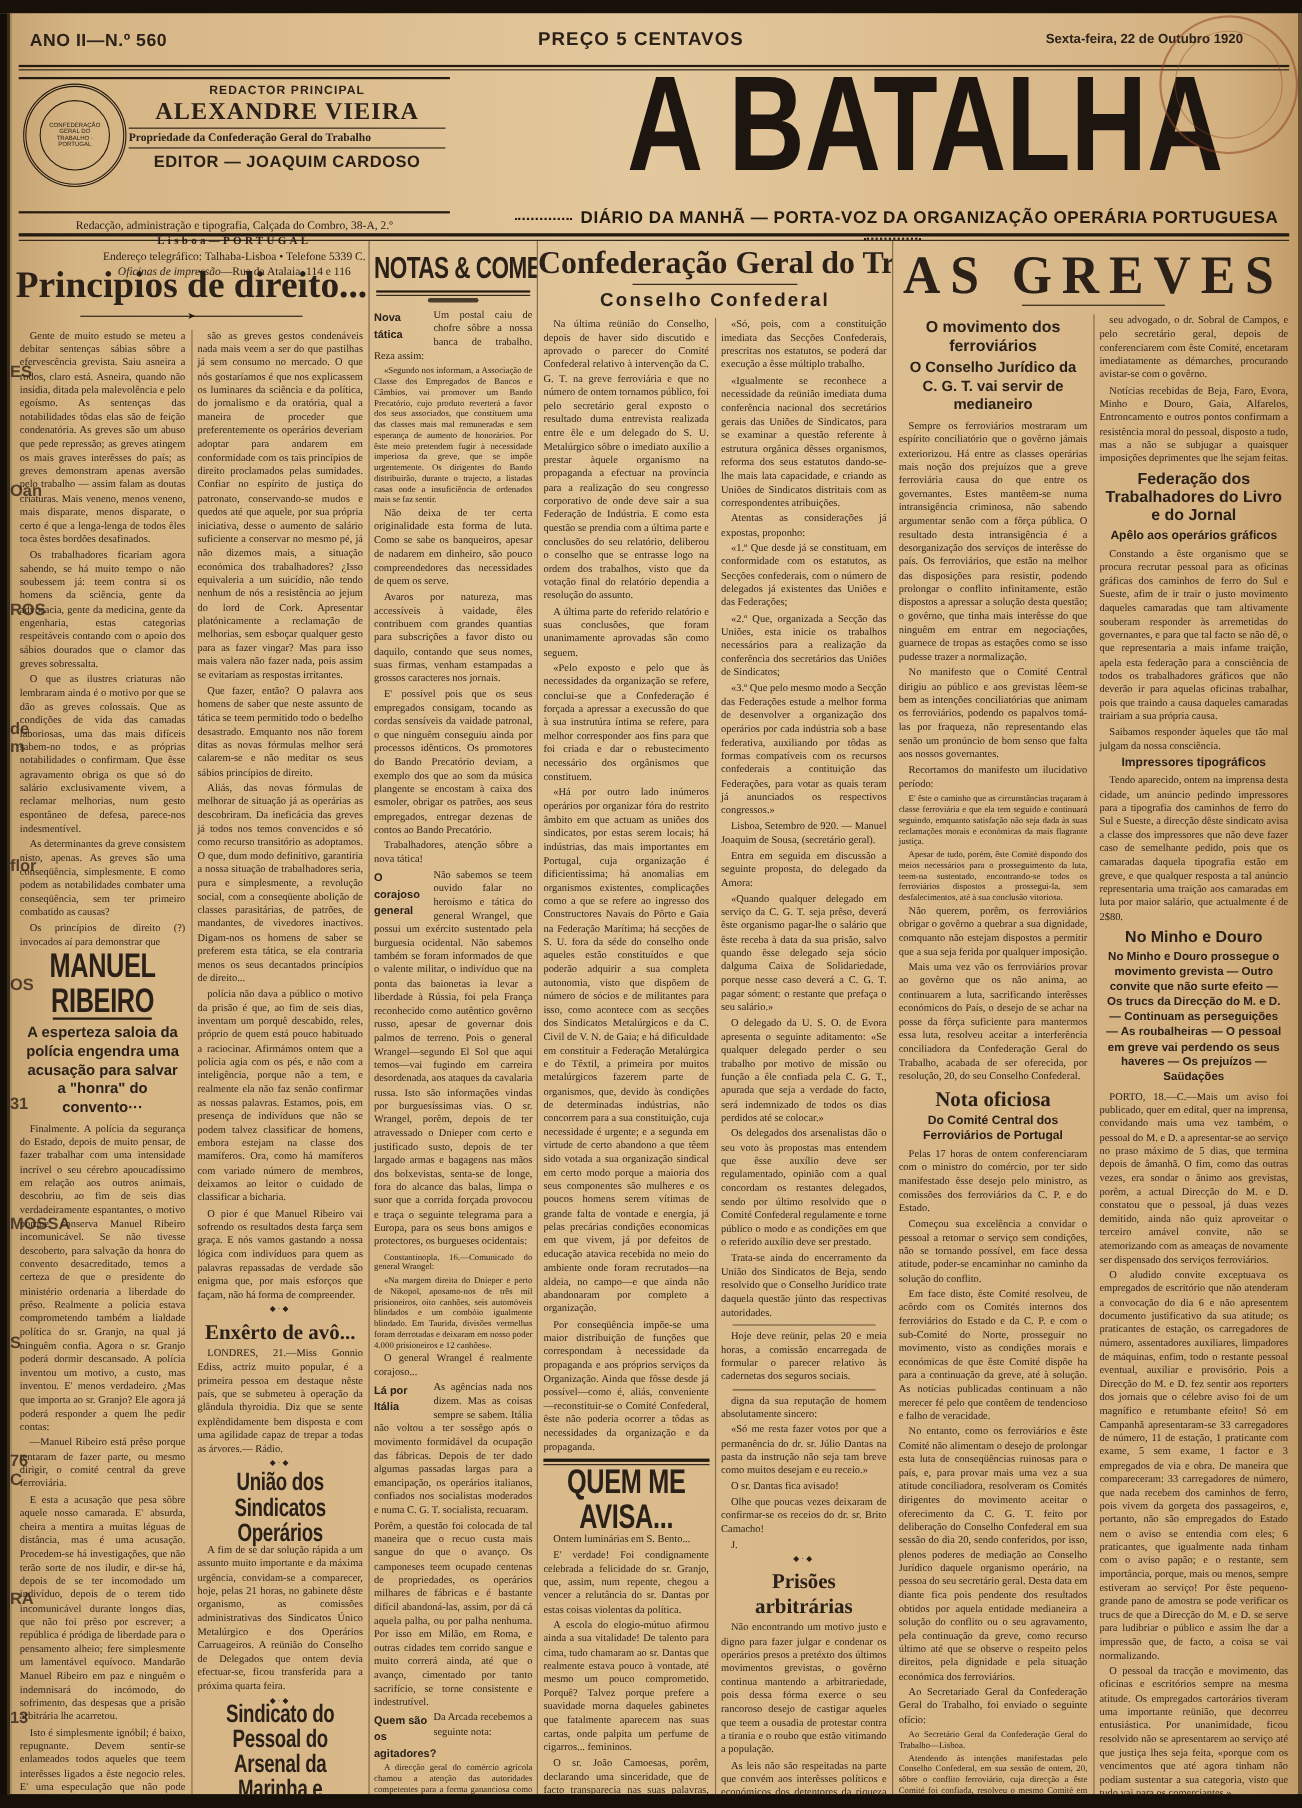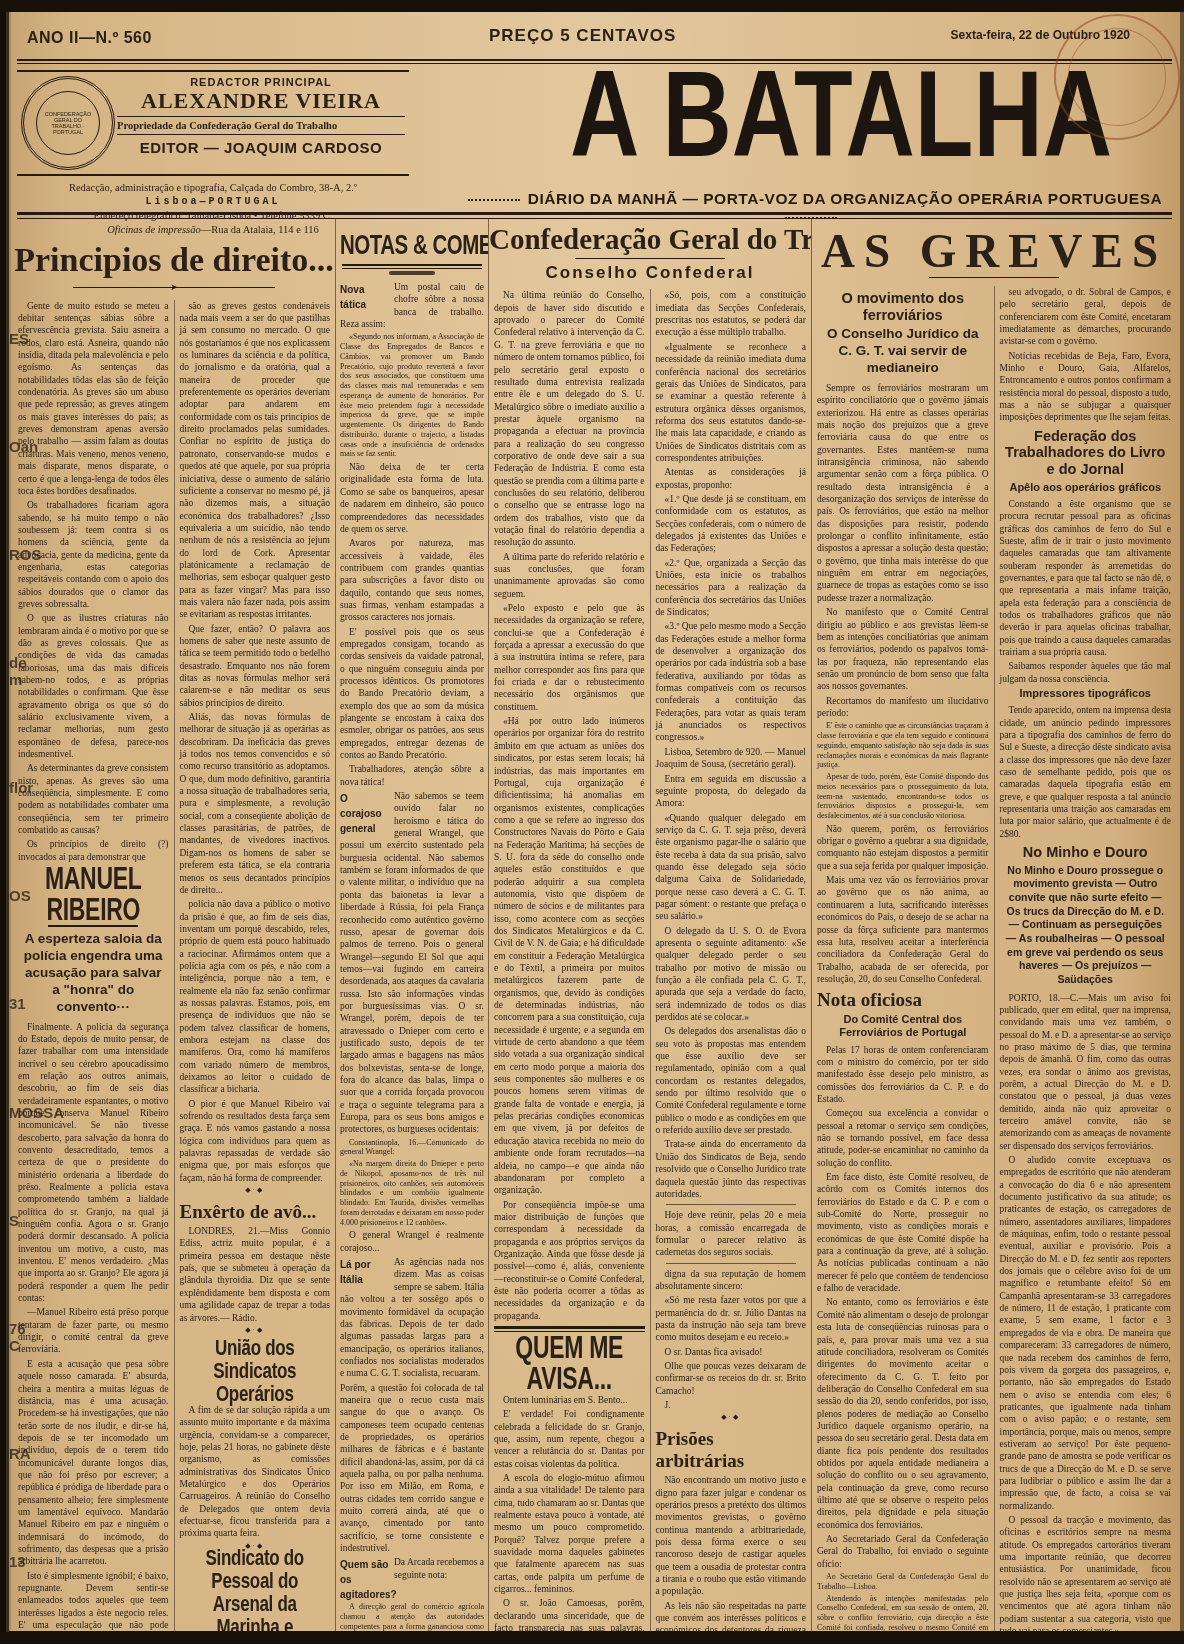--- a/index.html
+++ b/index.html
@@ -18,30 +18,30 @@
   .fragcol span{display:block;transform:translateX(-2px);}
 
   
   .mast{position:absolute;left:11px;top:12px;right:4px;height:206px;}
   .topbar{position:absolute;left:8px;right:10px;top:14px;height:24px;font-family:"Liberation Sans",sans-serif;font-weight:bold;}
   .issue{position:absolute;left:8px;top:3px;font-size:16px;letter-spacing:.5px;}
   .price{position:absolute;left:470px;top:0;font-size:17px;letter-spacing:1px;}
   .dateline{position:absolute;right:40px;top:2px;font-size:12px;}
   .mastrule{position:absolute;left:6px;right:8px;top:47px;border-top:2px solid #241a0f;border-bottom:1px solid #241a0f;height:2px;}
   .infobox{position:absolute;left:6px;top:58px;width:392px;}
-  .infoinner{border:2px solid #241a0f;border-left:none;border-right:none;padding:4px 4px 2px 100px;position:relative;min-height:96px;}
+  .infoinner{border:2px solid #241a0f;border-left:none;border-right:none;padding:4px 4px 20px 100px;position:relative;min-height:96px;}
   .seal{position:absolute;left:4px;top:4px;width:88px;height:88px;border-radius:50%;border:3px double #241a0f;display:flex;align-items:center;justify-content:center;text-align:center;}
   .seal .inner{width:56px;height:56px;border-radius:50%;border:1px solid #241a0f;font-size:5.5px;display:flex;align-items:center;justify-content:center;padding:3px;font-family:"Liberation Sans",sans-serif;color:#241a0f;}
   .redlabel{font-family:"Liberation Sans",sans-serif;font-weight:bold;font-size:11px;text-align:center;letter-spacing:1px;}
   .redname{font-family:"Liberation Serif",serif;font-weight:bold;font-size:22px;text-align:center;letter-spacing:1px;border-bottom:1px solid #241a0f;padding-bottom:2px;}
   .ownership{font-weight:bold;font-size:10.5px;text-align:left;padding:3px 0;border-bottom:1px solid #241a0f;}
   .editorline{font-family:"Liberation Sans",sans-serif;font-weight:bold;font-size:15px;text-align:center;padding-top:4px;letter-spacing:.5px;}
   .addr{ text-align:center;font-size:10.5px;line-height:1.35;margin-top:5px;}
   .addr .b{font-weight:bold;}
-  .addr .sp{letter-spacing:3px;font-family:Liberation Mono, monospace;font-size:10px;}
+  .addr .sp{letter-spacing:3px;font-family:Liberation Serif, serif;font-size:10px;}
   .addr .it{font-style:italic;}
   .logotitle{position:absolute;left:480px;top:40px;width:700px;text-align:center;
     font-family:"Liberation Sans",sans-serif;font-weight:bold;font-size:96px;line-height:1;
     transform:scaleY(1.28);transform-origin:top;letter-spacing:0px;color:#1d1610;white-space:nowrap;}
   .subtitle{position:absolute;left:420px;top:178px;width:760px;text-align:center;
     font-family:"Liberation Sans",sans-serif;font-weight:bold;font-size:15.5px;letter-spacing:.5px;color:#241a0f;}
   .subtitle:before,.subtitle:after{content:"";display:inline-block;width:52px;border-top:2px dotted #241a0f;vertical-align:middle;margin:0 8px;}
   .mastbotrule{position:absolute;left:6px;right:8px;top:200px;border-top:3px solid #241a0f;border-bottom:1px solid #241a0f;height:3px;}
   .stamp{position:absolute;right:0px;top:2px;width:122px;height:122px;border-radius:50%;border:2px solid rgba(145,70,35,.55);transform:rotate(-12deg);z-index:3;}
   .stamp .in{position:absolute;left:12px;top:12px;right:12px;bottom:12px;border-radius:50%;border:1px solid rgba(145,70,35,.45);}
@@ -80,21 +80,21 @@
 
   .h1-cgt{font-family:"Liberation Serif",serif;font-weight:bold;font-size:29px;text-align:center;line-height:1.05;padding:6px 0 2px;white-space:nowrap;}
   .cgt-rule{width:150px;margin:2px auto 4px;border-top:1.5px solid #241a0f;}
   .h2-conselho{font-family:"Liberation Sans",sans-serif;font-weight:bold;font-size:17px;text-align:center;letter-spacing:2px;padding-bottom:6px;}
 
   .h1-greves{font-family:"Liberation Serif",serif;font-weight:bold;font-size:47px;text-align:center;letter-spacing:9px;line-height:1;padding:8px 0 4px;transform:scaleY(1.05);transform-origin:top;}
   .greves-rule{width:130px;margin:0 auto 8px;border-top:1.5px solid #241a0f;}
 
   .h3{font-family:"Liberation Sans",sans-serif;font-weight:bold;font-size:14.5px;text-align:center;line-height:1.15;margin:4px 0 3px;}
   .h3s{font-family:"Liberation Sans",sans-serif;font-weight:bold;font-size:11px;text-align:center;line-height:1.2;margin:2px 0 4px;}
-  .h3serif{font-family:"Liberation Serif",serif;font-weight:bold;font-size:19px;text-align:left;margin:4px 0 2px;}
+  .h3serif{font-family:"Liberation Serif",serif;font-weight:bold;font-size:19px;text-align:center;margin:4px 0 2px;}
   .hcond{font-family:"Liberation Sans",sans-serif;font-weight:bold;text-align:center;transform:scaleY(1.35);transform-origin:center;letter-spacing:-.3px;line-height:1.0;margin:8px 0 8px;}
   .hcond.big{font-size:23px;}
   .hcond.med{font-size:17px;}
   .mr-rule{width:90px;margin:4px auto;border-top:2px solid #241a0f;}
   .h2-sub{font-family:"Liberation Sans",sans-serif;font-weight:bold;font-size:13.5px;text-align:center;line-height:1.25;margin:2px 4px 5px;}
   .h-minho-sub{font-family:"Liberation Sans",sans-serif;font-weight:bold;font-size:10.5px;text-align:center;line-height:1.3;margin:2px 6px 5px;}
   .sidelabel{float:left;width:50px;font-family:"Liberation Sans",sans-serif;font-weight:bold;font-size:10px;line-height:1.5;white-space:pre-line;border-bottom:none;margin:1px 4px 0 0;}
   .clear{clear:both;}
 </style>
 </head>

